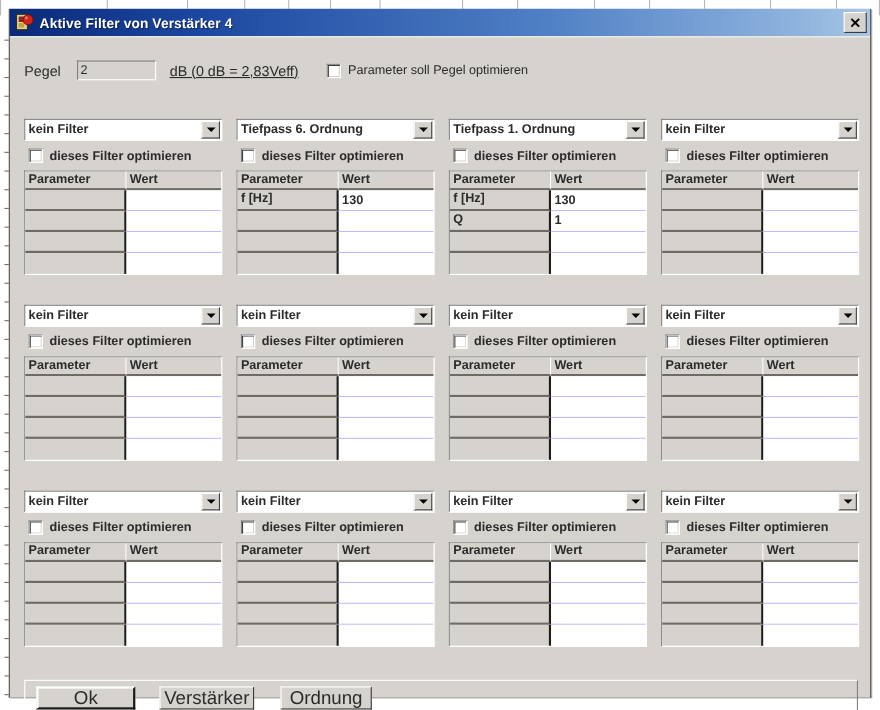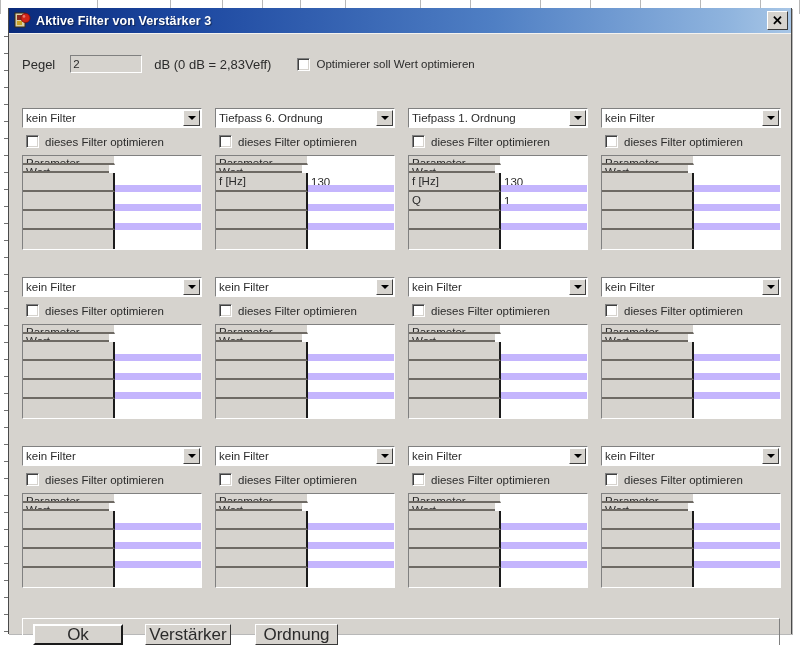--- a/index.html
+++ b/index.html
@@ -120,21 +120,21 @@
     border: 1px solid;
     border-color: #808080 #ffffff #ffffff #808080;
     box-sizing: border-box;
     font-size: 11.5px;
     color: #2b2b2b;
     padding: 1px 2px;
     line-height: 16px;
     font-family: "Liberation Sans", sans-serif;
     outline: none;
   }
-  .pegel-unit { margin-left: 12px; }
+  .pegel-unit { margin-left: 12px; text-decoration: underline; }
   .opt-check-wrap {
     display: flex;
     align-items: center;
     margin-left: 26px;
   }
 
   .cbox {
     width: 13px; height: 13px;
     background: #ffffff;
     border: 1px solid;
@@ -159,20 +159,21 @@
     width: 758px;
   }
   .filter-row {
     display: flex;
     gap: 0;
     margin-bottom: 27px;
   }
   .filter-block {
     width: 200px;
     margin-right: 13px;
+    font-weight: bold;
   }
   .filter-block:last-child { margin-right: 0; }
 
   .combo {
     position: relative;
     height: 20px;
     background: #ffffff;
     border: 1px solid;
     border-color: #808080 #ffffff #ffffff #808080;
     box-sizing: border-box;
@@ -221,21 +222,20 @@
     margin-top: 6px;
     border: 1px solid;
     border-color: #808080 #ffffff #ffffff #808080;
     background: #ffffff;
     box-sizing: border-box;
     width: 180px;
   }
   .ptable-head {
     display: flex;
     height: 17px;
-    flex-direction: column;
   }
   .ptable-head .th {
     background: #d6d3ce;
     border-right: 1px solid #ffffff;
     border-bottom: 2px solid #6e6a64;
     font-size: 11.5px;
     color: #2b2b2b;
     padding-left: 3px;
     line-height: 15px;
     box-sizing: border-box;
@@ -259,21 +259,21 @@
     color: #2b2b2b;
     padding-left: 3px;
     line-height: 16px;
     box-sizing: border-box;
     overflow: hidden;
     white-space: nowrap;
   }
   .pcell-wert {
     width: 86px;
     background: #ffffff;
-    border-bottom: 7px solid #c4b5fd;
+    border-bottom: 1px solid #c4b5fd;
     font-size: 11.5px;
     color: #2b2b2b;
     padding-left: 3px;
     line-height: 18px;
     box-sizing: border-box;
     overflow: hidden;
     white-space: nowrap;
   }
   .prow:last-child .pcell-param { border-bottom: none; }
   .prow:last-child .pcell-wert  { border-bottom: none; }
@@ -375,33 +375,33 @@
   <div class="titlebar">
     <div class="title-icon">
       <svg width="17" height="17" viewBox="0 0 17 17">
         <rect x="1" y="1" width="10" height="14" fill="#d8cfa8" stroke="#3a2e10" stroke-width="1"></rect>
         <rect x="3" y="3" width="5" height="5" fill="#8a2b20"></rect>
         <rect x="3" y="9" width="5" height="4" fill="#c9a227"></rect>
         <circle cx="11.5" cy="6" r="4.6" fill="#d12418" stroke="#7a1009" stroke-width="0.8"></circle>
         <circle cx="10" cy="4.4" r="1.3" fill="#f08878" opacity="0.85"></circle>
       </svg>
     </div>
-    <div class="title-text">Aktive Filter von Verstärker 3</div>
+    <div class="title-text">Aktive Filter von Verstärker 4</div>
     <div class="close-btn">✕</div>
   </div>
 
   <div class="client">
 
     <div class="pegel-row">
       <span class="lbl">Pegel</span>
       <input class="pegel-input" type="text" value="2" style="">
       <span class="lbl pegel-unit">dB (0 dB = 2,83Veff)</span>
       <span class="opt-check-wrap">
         <span class="cbox"></span>
-        <span class="cbox-label">Optimierer soll Wert optimieren</span>
+        <span class="cbox-label">Parameter soll Pegel optimieren</span>
       </span>
     </div>
 
     <div id="filter-grid">
         <div class="filter-row">
           <div class="filter-block">
             <div class="combo">
               <div class="combo-text">kein Filter</div>
               <div class="combo-arrow">
                 <div class="arrow-glyph"></div>

